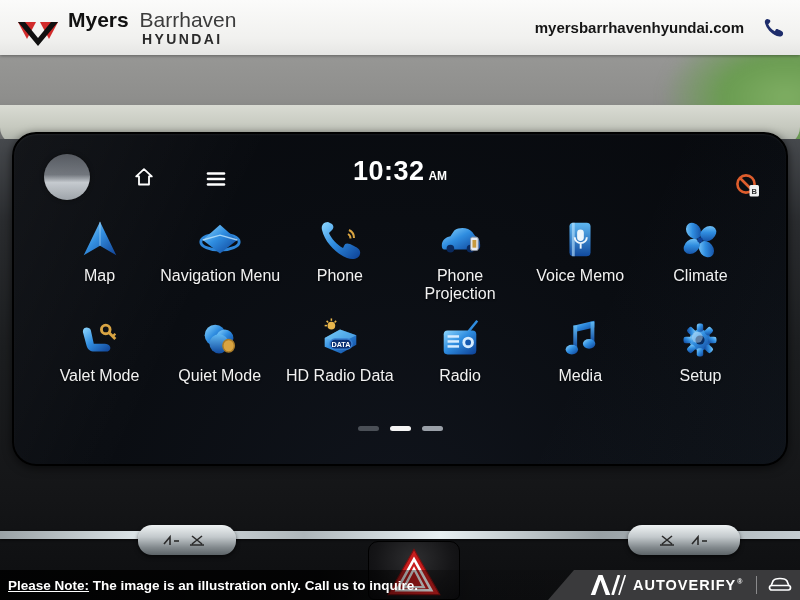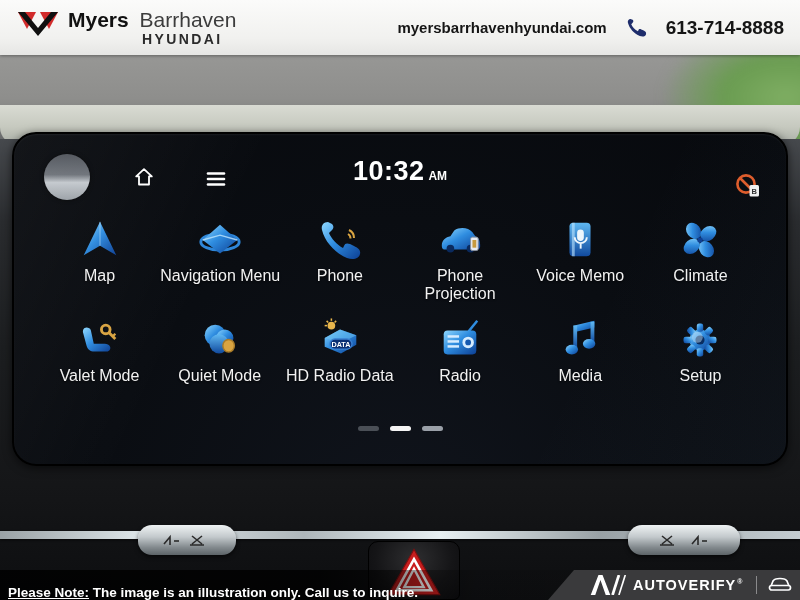--- a/index.html
+++ b/index.html
@@ -5,21 +5,21 @@
   html,body{margin:0;padding:0;background:#000;}
   #stage{position:relative;width:800px;height:600px;overflow:hidden;
          font-family:"Liberation Sans","DejaVu Sans",sans-serif;background:#1a1b1d;}
 
   
   .header{position:absolute;left:0;top:0;width:800px;height:55px;
           background:linear-gradient(180deg,#fbfbfa 0%,#f1f1ef 70%,#e6e6e4 100%);
           display:flex;align-items:center;justify-content:space-between;
           padding:0 16px;box-sizing:border-box;z-index:20;
           box-shadow:0 1px 3px rgba(0,0,0,.35);}
-  .logo{display:flex;align-items:flex-start;gap:8px;}
+  .logo{display:flex;align-items:flex-end;gap:8px;}
   .logo-text{display:flex;flex-direction:column;}
   .logo-line1{font-size:21px;color:#111;line-height:1;}
   .logo-line1 .bold{font-weight:bold;}
   .logo-line1 .light{font-weight:400;color:#3c3c3c;margin-left:5px;}
   .logo-line2{font-size:14px;letter-spacing:2.4px;color:#2b2b2b;margin:1px 0 0 74px;font-weight:bold;}
   .contact{display:flex;align-items:center;gap:19px;}
   .website{font-size:15px;font-weight:bold;color:#151515;}
   .phone-number{font-size:19px;font-weight:bold;color:#151515;}
 
   
@@ -80,21 +80,21 @@
   .vent-tab.right{left:628px;width:112px;}
   .hazard-button{position:absolute;left:368px;top:486px;width:92px;height:59px;z-index:4;
           border-radius:10px 10px 6px 6px;border:1px solid #000;box-sizing:border-box;
           background:radial-gradient(ellipse at 50% 30%,#2e2e30 0%,#151517 60%,#0b0b0d 100%);
           display:flex;align-items:flex-start;justify-content:center;padding-top:5px;}
 
   
   .note-bar{position:absolute;left:0;bottom:0;width:800px;height:30px;z-index:8;
           background:linear-gradient(90deg,rgba(0,0,0,.85) 0%,rgba(0,0,0,.8) 40%,
                      rgba(0,0,0,.45) 50%,rgba(0,0,0,.12) 60%,rgba(0,0,0,.05) 100%);
-          display:flex;align-items:flex-end;padding-left:8px;box-sizing:border-box;}
+          display:flex;align-items:center;padding-left:8px;box-sizing:border-box;}
   .note-text{font-size:13.5px;font-weight:bold;color:#fff;}
   .note-text .u{text-decoration:underline;}
   .av-banner{position:absolute;right:0;bottom:0;width:252px;height:30px;z-index:9;
           background:#3a3a3c;clip-path:polygon(26px 100%,0 100%,26px 0,100% 0,100% 100%);
           display:flex;align-items:center;padding-left:42px;box-sizing:border-box;gap:7px;}
   .av-text{color:#fff;font-weight:bold;font-size:14.5px;letter-spacing:1px;}
   .av-reg{color:#fff;font-size:7px;vertical-align:super;margin-left:1px;}
   .av-divider{width:1px;height:18px;background:#8a8a8c;margin:0 4px 0 6px;}
 </style>
 </head>
@@ -129,21 +129,20 @@
           <span class="light">Barrhaven</span>
         </div>
         <div class="logo-line2">HYUNDAI</div>
       </div>
     </div>
     <div class="contact">
       <span class="website">myersbarrhavenhyundai.com</span>
       <svg width="21" height="21" viewBox="0 0 44 44">
         <path d="M10 4 C5 4 3 8 4 12 C7 24 17 35 29 40 C35 42 41 41 42 36 C43 32 40 30 36 28 L32 26 C29 25 27 25 26 28 L25 30 C19 27 13 20 11 15 L13 13 C16 11 16 8 14 6 L12 5 Z" fill="#1e2d6b"></path>
       </svg>
-      <span class="phone-number">613-714-8888</span>
     </div>
   </div>
 
   <div class="photo">
     <div class="foliage"></div>
     <div class="dash-top-band"></div>
     <div class="dash-dark"></div>
 
     <div class="screen">
 

